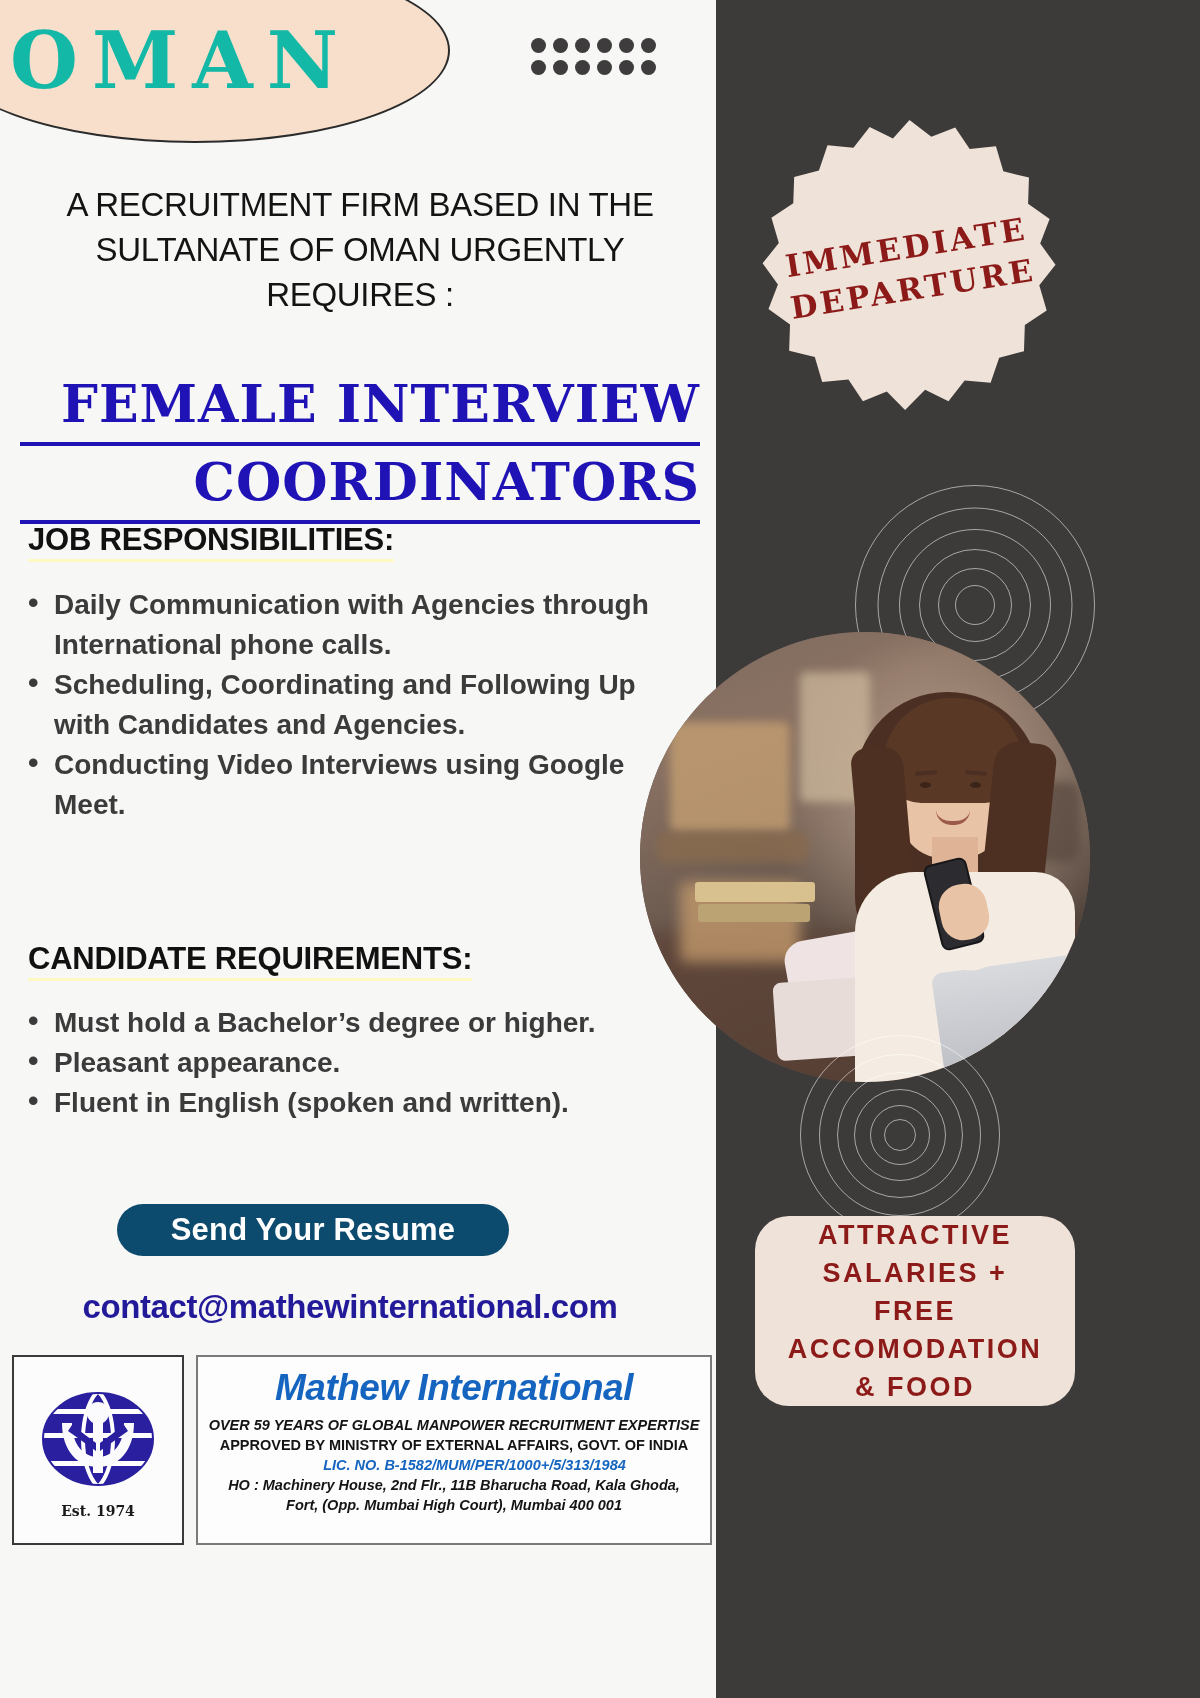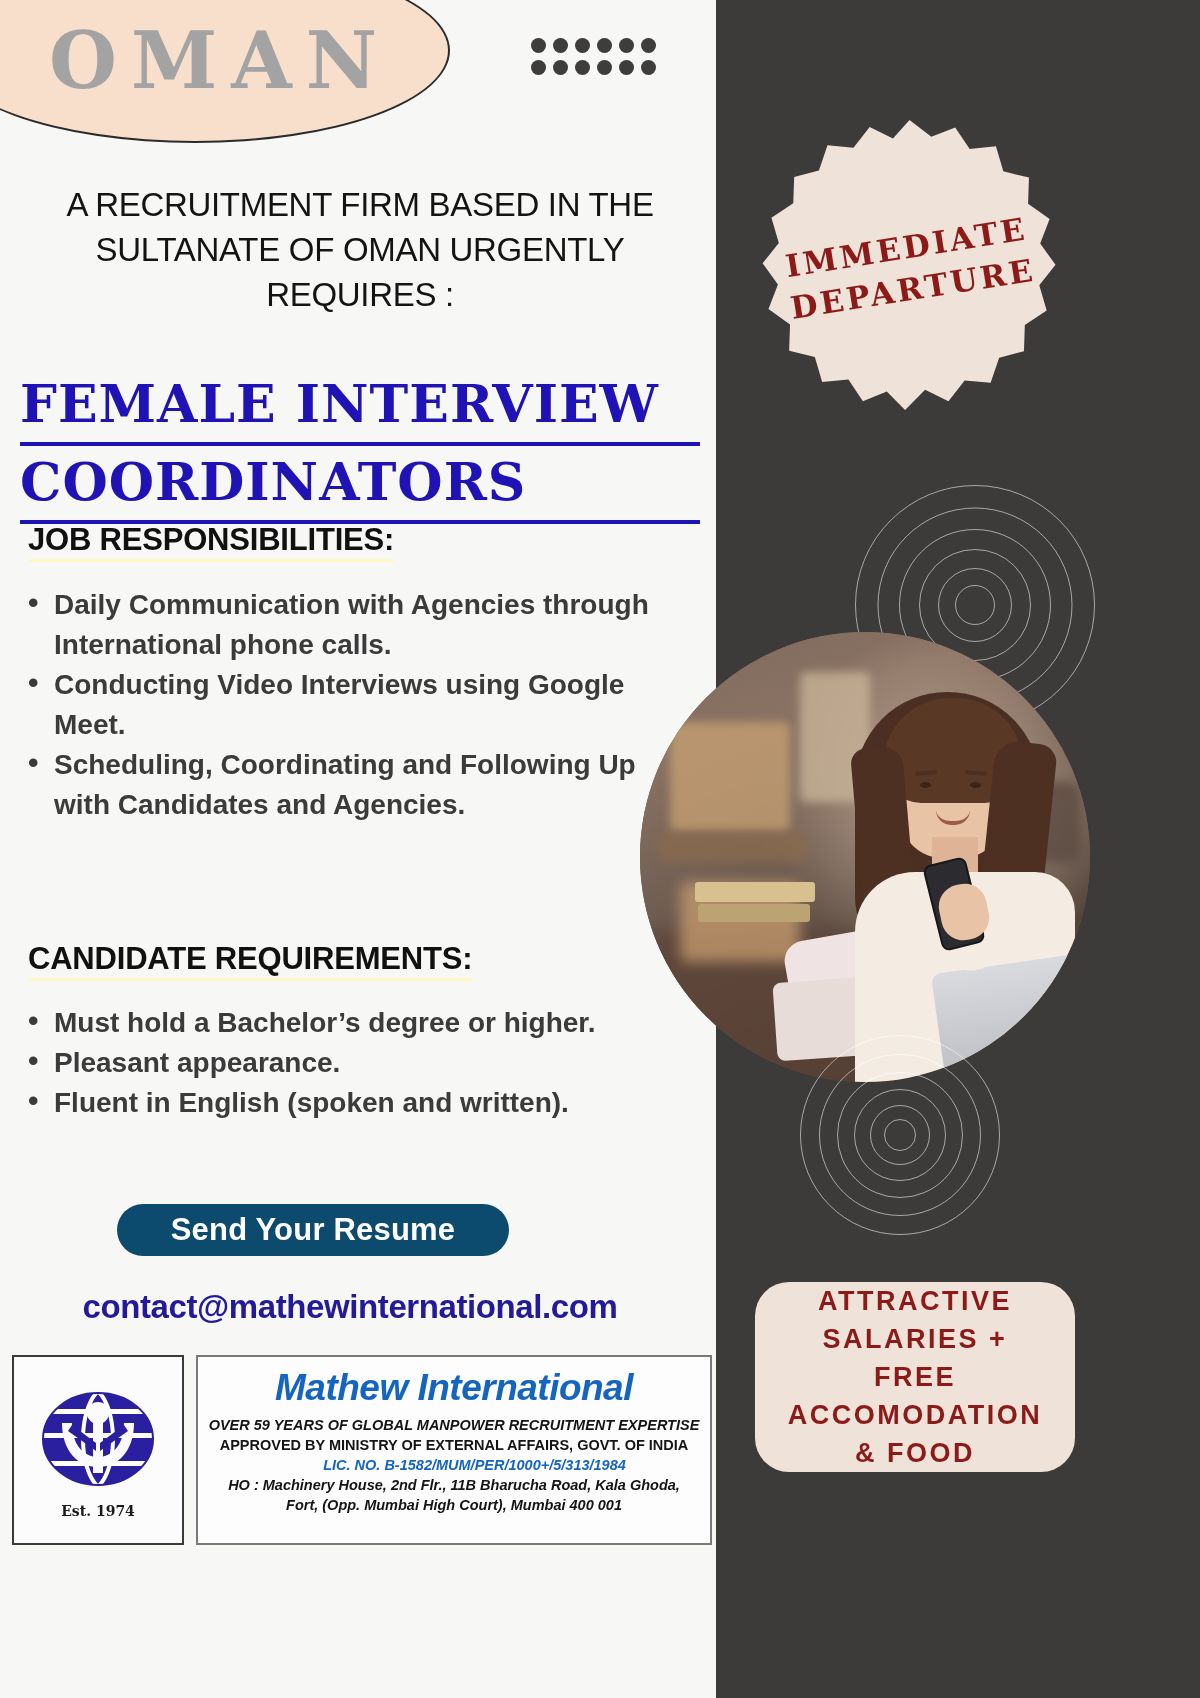--- a/index.html
+++ b/index.html
@@ -32,26 +32,26 @@
   
   .oman-oval {
     position:absolute; left:-60px; top:-42px;
     width:510px; height:185px;
     background:#F7DFCB; border:2px solid #2b2b2b;
     border-radius:50%;
     z-index:5;
   }
   .oman-text {
     position:absolute; left:10px; top:6px; width:420px;
-    text-align:center;
+    text-align:left;
     font-family:"DejaVu Serif", serif;
     font-weight:bold;
     font-size:78px;
     letter-spacing:14px;
-    color:#a3a3a3;
+    color:#14b8a6;
     z-index:6;
     line-height:110px;
   }
 
   
   .dot-grid {
     position:absolute; left:531px; top:38px;
     display:grid; grid-template-columns:repeat(6,22px);
     grid-template-rows:repeat(2,22px); gap:0px;
     z-index:6;
@@ -64,21 +64,21 @@
     text-align:center;
     font-family:"Liberation Sans", sans-serif;
     font-weight:normal; font-size:33px; line-height:45px;
     letter-spacing:-0.3px;
     color:#141414;
   }
 
   
   .job-title {
     position:absolute; left:20px; top:368px; width:680px;
-    text-align:left;
+    text-align:right;
     font-family:"DejaVu Serif", serif; font-weight:bold;
     font-size:52px; line-height:72px; letter-spacing:1px;
     color:#2013B5;
   }
   .job-title span { display:block; border-bottom:4px solid #2013B5; padding-bottom:2px; }
 
   
   .sec-head {
     position:absolute; left:28px;
     font-family:"Liberation Sans", sans-serif;
@@ -278,21 +278,21 @@
   .rings i {
     position:absolute; border:1.2px solid rgba(255,255,255,0.55);
     border-radius:50%; display:block; left:50%; top:50%;
     transform:translate(-50%,-50%);
   }
   #rings-top { left:855px; top:485px; width:240px; height:240px; }
   #rings-bot { left:800px; top:1035px; width:200px; height:200px; }
 
   
   .salary-box {
-    position:absolute; left:755px; top:1282px;
+    position:absolute; left:755px; top:1216px;
     width:320px; height:190px;
     background:#EFE2D8; border-radius:34px;
     display:flex; align-items:center; justify-content:center;
     text-align:center;
     font-family:"Liberation Sans", sans-serif;
     font-weight:bold; font-size:27px; line-height:38px;
     letter-spacing:2.5px; color:#8C1A18;
     padding:0 2px;
   }
 </style>
@@ -326,22 +326,22 @@
   <div class="headline">A RECRUITMENT FIRM BASED IN THE SULTANATE OF OMAN URGENTLY REQUIRES :</div>
 
   <div class="job-title">
     <span>FEMALE INTERVIEW</span>
     <span>COORDINATORS</span>
   </div>
 
   <div class="sec-head" id="resp-head">JOB RESPONSIBILITIES:</div>
   <ul class="bullets" id="resp-list">
     <li>Daily Communication with Agencies through International phone calls.</li>
+    <li>Scheduling, Coordinating and Following Up with Candidates and Agencies.</li>
     <li>Conducting Video Interviews using Google Meet.</li>
-    <li>Scheduling, Coordinating and Following Up with Candidates and Agencies.</li>
   </ul>
 
   <div class="sec-head" id="req-head">CANDIDATE REQUIREMENTS:</div>
   <ul class="bullets" id="req-list">
     <li>Must hold a Bachelor’s degree or higher.</li>
     <li>Pleasant appearance.</li>
     <li>Fluent in English (spoken and written).</li>
   </ul>
 
   <div class="cta">Send Your Resume</div>

